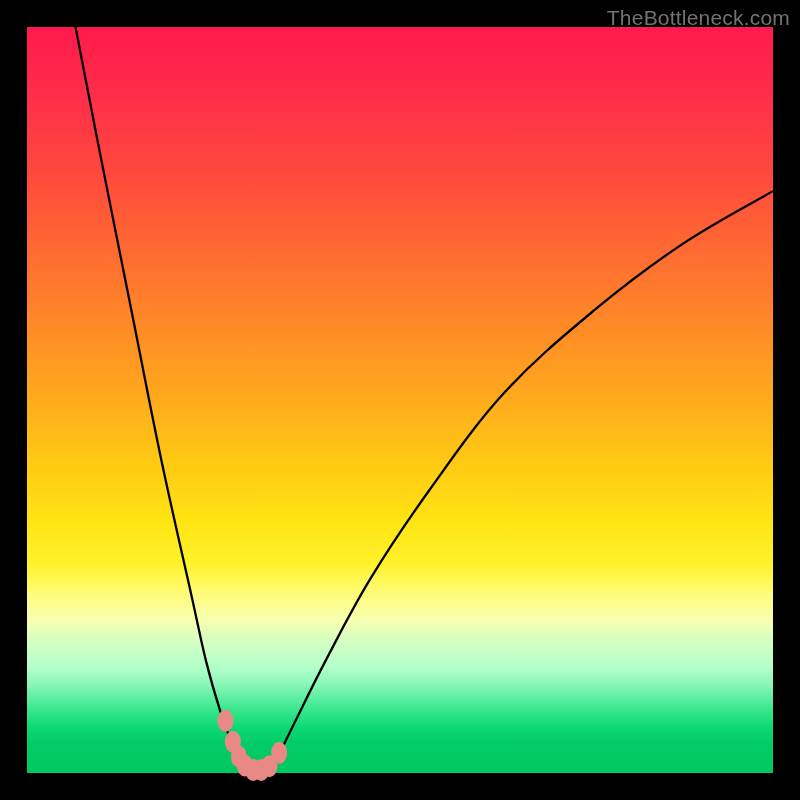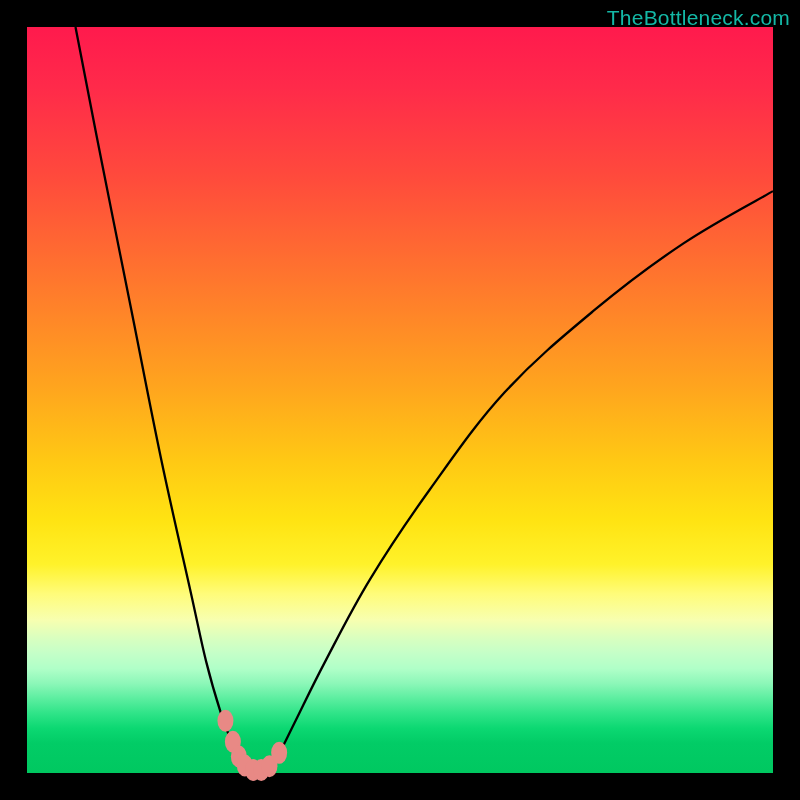--- a/index.html
+++ b/index.html
@@ -46,21 +46,21 @@
       #2fe488 92%,
       #0cd872 94%,
       #02cc66 96%,
       #00c860 100%
     );
   }
   .watermark {
     position: absolute;
     top: 6px;
     right: 10px;
-    color: #14b8a6;
+    color: #737373;
     font-size: 21px;
     font-weight: 400;
     letter-spacing: 0.2px;
     user-select: none;
   }
   svg.curves {
     position: absolute;
     left: 0;
     top: 0;
     width: 746px;

